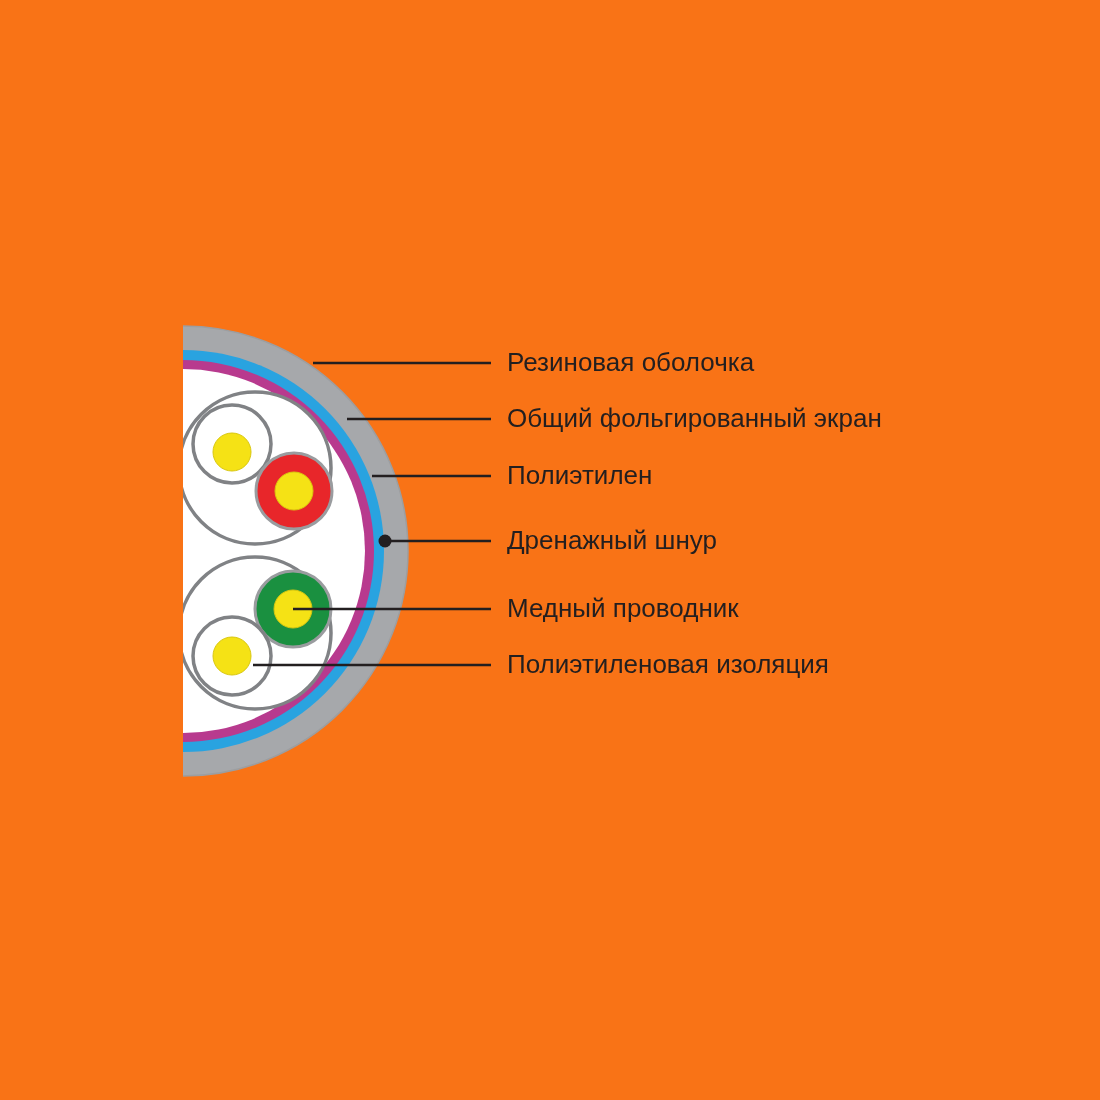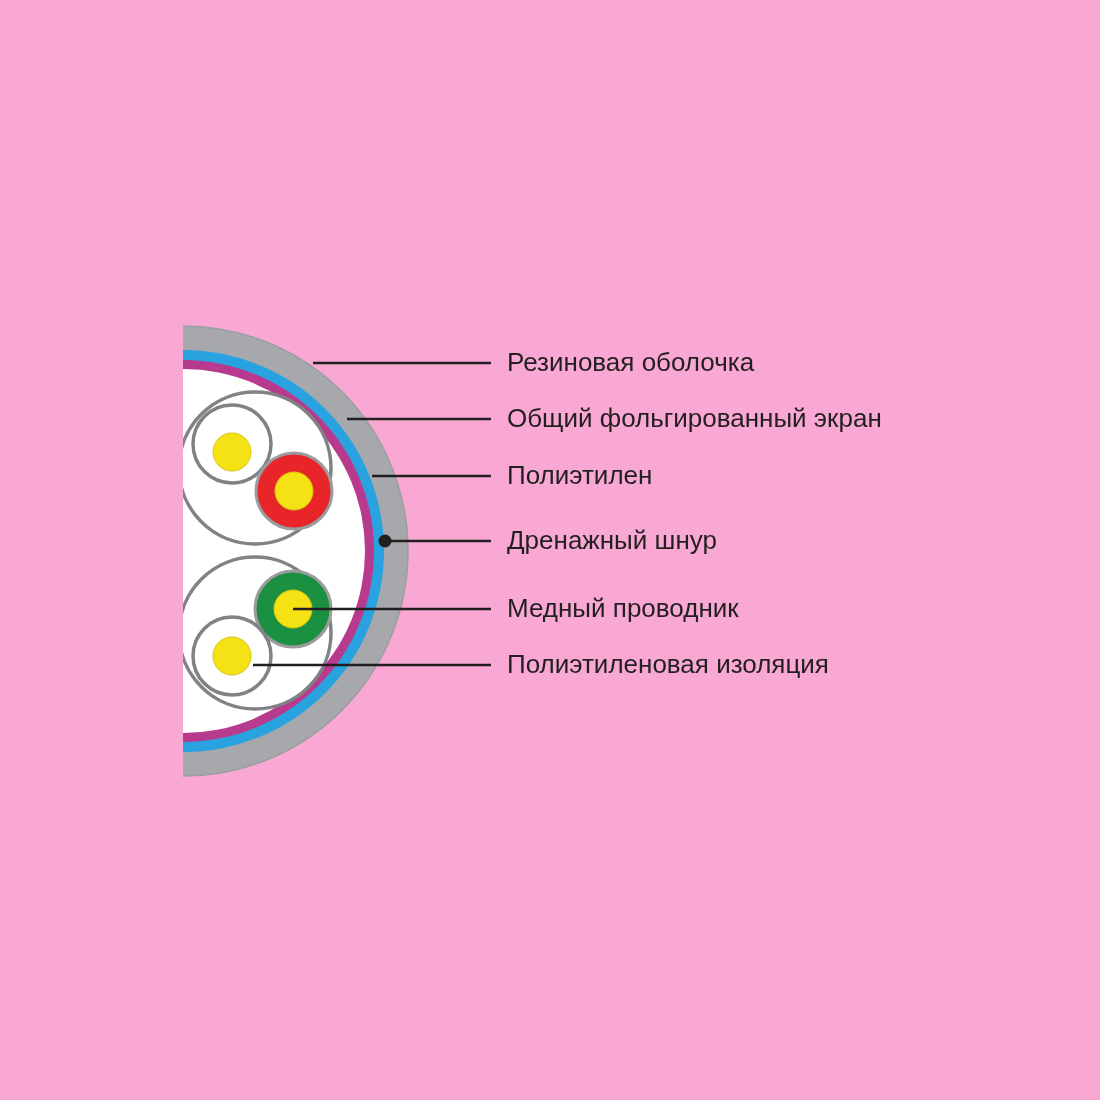--- a/index.html
+++ b/index.html
@@ -11,21 +11,21 @@
   body {
     width: 1100px;
     height: 1100px;
     font-family: "Liberation Sans", sans-serif;
     overflow: hidden;
   }
   #stage {
     position: relative;
     width: 1100px;
     height: 1100px;
-    background: #f9a8d4;
+    background: #f97316;
   }
   #diagram {
     position: absolute;
     left: 0;
     top: 0;
     width: 1100px;
     height: 1100px;
     display: block;
   }
   .callout-text {

